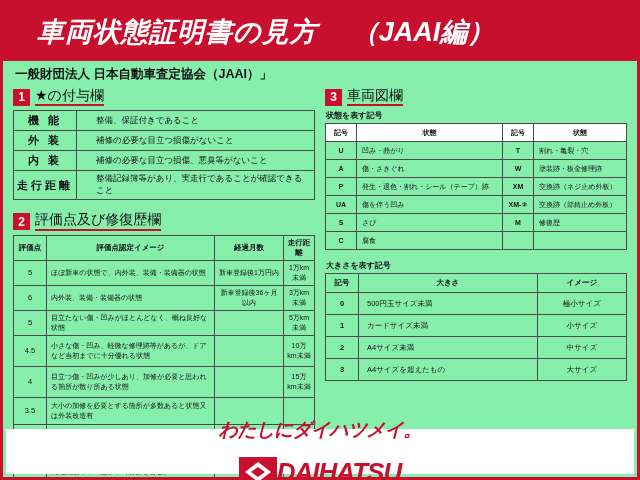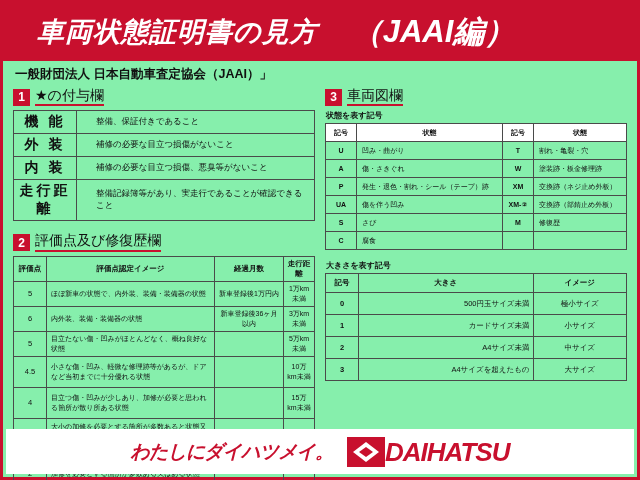--- a/index.html
+++ b/index.html
@@ -27,21 +27,21 @@
     box-sizing:border-box;
   }
   .header .title{
     font-size:27px;
     font-weight:bold;
     font-style:italic;
     letter-spacing:1px;
     white-space:nowrap;
   }
   .header .title2{
-    font-size:31px;
+    font-size:27px;
     font-weight:bold;
     font-style:italic;
     margin-left:34px;
     white-space:nowrap;
   }
   
   .subtitle{
     font-size:12.5px;
     font-weight:bold;
     color:#111;
@@ -88,21 +88,21 @@
     border:1px solid #4a4a4a;
     padding:2px 3px;
     vertical-align:middle;
   }
   
   .t-fuyo td{height:15px;}
   .t-fuyo td.k{
     width:56px;
     text-align:center;
     font-weight:bold;
-    font-size:14px;
+    font-size:11px;
     letter-spacing:3px;
   }
   .t-fuyo td.v{font-size:8.5px;padding-left:19px;}
 
   
   .t-hyoka th{
     font-size:7.5px;
     text-align:center;
     font-weight:bold;
     height:13px;
@@ -123,33 +123,34 @@
     color:#111;
   }
   .t-mark td{height:13px;text-align:center;font-size:7px;}
   .t-mark th{font-size:7px;text-align:center;height:13px;background:#fff;font-weight:bold;}
   .t-mark td.sym{width:24px;font-weight:bold;}
   .t-mark td.desc{text-align:left;padding-left:5px;}
 
   .t-size td{height:17px;text-align:center;font-size:7.5px;}
   .t-size th{font-size:7.5px;text-align:center;height:14px;font-weight:bold;}
   .t-size td.sym{width:26px;font-weight:bold;}
-  .t-size td.sz{text-align:right;padding-left:2px;}
+  .t-size td.sz{text-align:left;padding-left:8px;}
 
   
   .footer{
     position:absolute;
     left:3px;right:3px;bottom:3px;
     height:44px;
     display:flex;
     align-items:center;
     justify-content:center;
     gap:14px;
     background:#fff;
     border-top:1px solid #fff;
+    flex-direction:column;
   }
   .slogan{
     color:#c8102e;
     font-size:19px;
     font-weight:bold;
     font-style:italic;
     letter-spacing:-1px;
     white-space:nowrap;
   }
   .brand{

